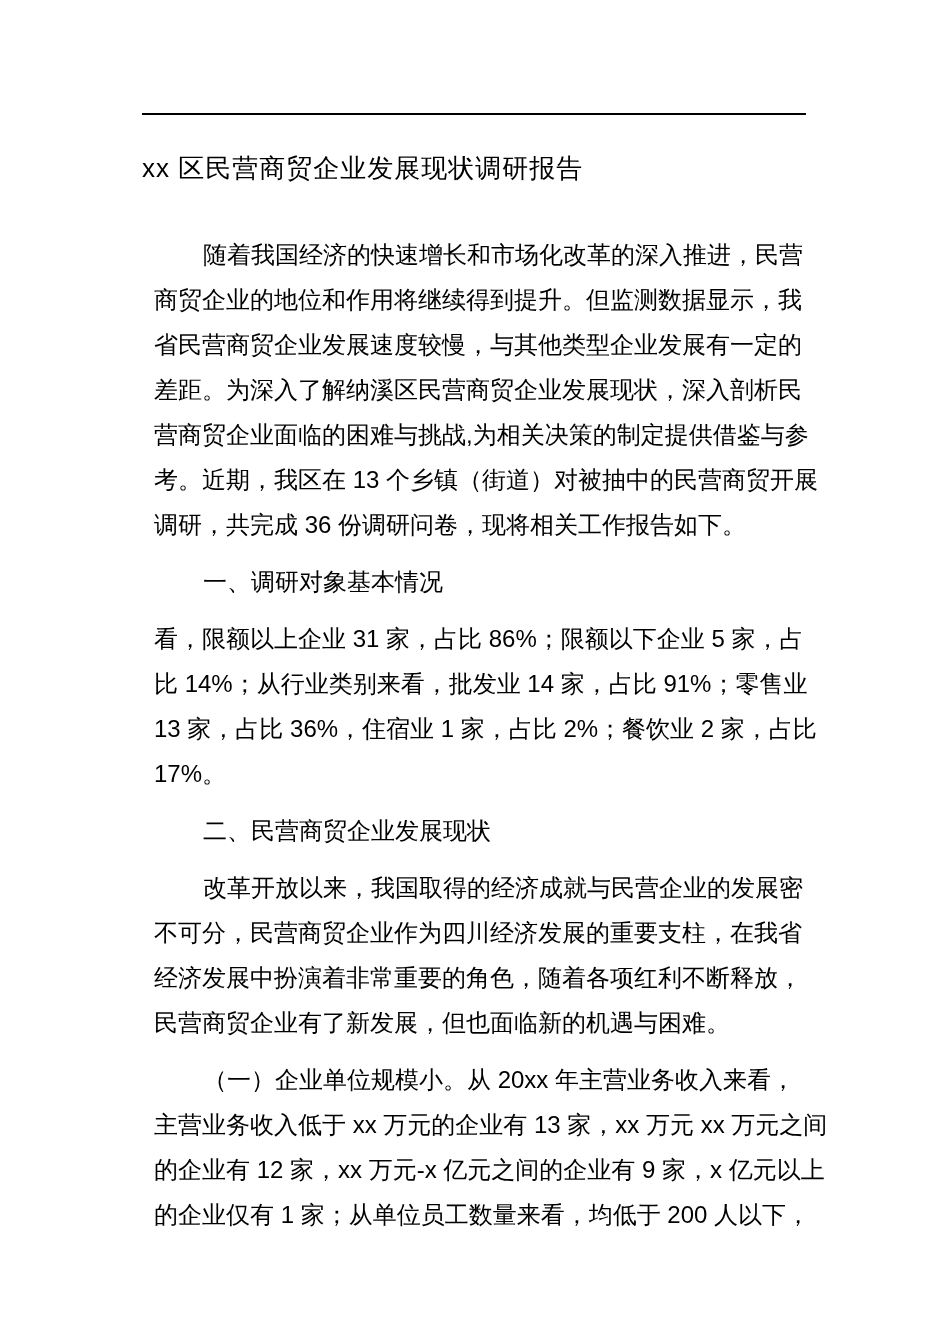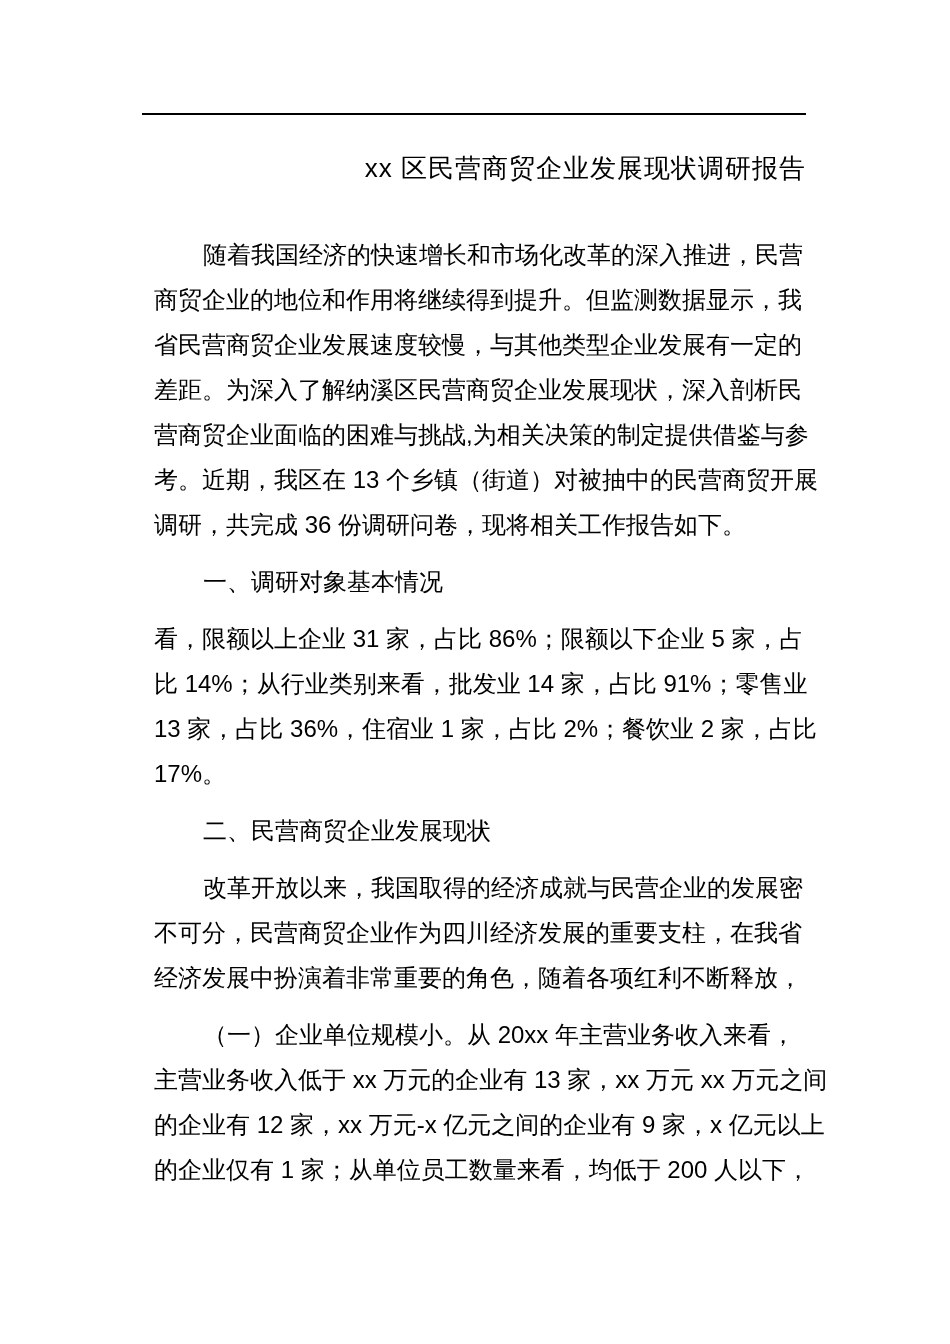--- a/index.html
+++ b/index.html
@@ -21,21 +21,21 @@
     height: 2px;
     background: #000000;
   }
   .doc-title {
     position: absolute;
     left: 142px;
     top: 146px;
     width: 664px;
     height: 45px;
     line-height: 45px;
-    text-align: right;
+    text-align: left;
     font-size: 26px;
     font-weight: 400;
     letter-spacing: 1px;
     white-space: nowrap;
   }
   .content {
     position: absolute;
     left: 142px;
     top: 220px;
     width: 664px;
@@ -89,20 +89,21 @@
     </div>
 
     <div class="para">
       <div class="line end indent">二、民营商贸企业发展现状</div>
     </div>
 
     <div class="para">
       <div class="line indent">改革开放以来，我国取得的经济成就与民营企业的发展密</div>
       <div class="line">不可分，民营商贸企业作为四川经济发展的重要支柱，在我省</div>
       <div class="line">经济发展中扮演着非常重要的角色，随着各项红利不断释放，</div>
+      <div class="line end">民营商贸企业有了新发展，但也面临新的机遇与困难。</div>
     </div>
 
     <div class="para">
       <div class="line indent">（一）企业单位规模小。从 20xx 年主营业务收入来看，</div>
       <div class="line">主营业务收入低于 xx 万元的企业有 13 家，xx 万元 xx 万元之间</div>
       <div class="line">的企业有 12 家，xx 万元-x 亿元之间的企业有 9 家，x 亿元以上</div>
       <div class="line">的企业仅有 1 家；从单位员工数量来看，均低于 200 人以下，</div>
     </div>
 
   </div>

